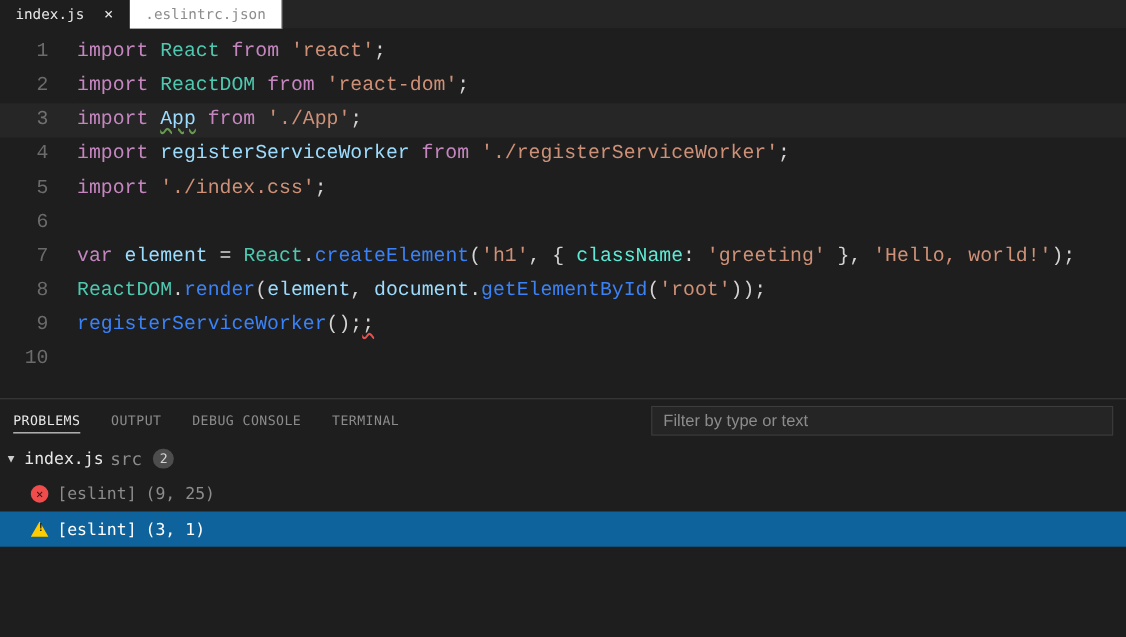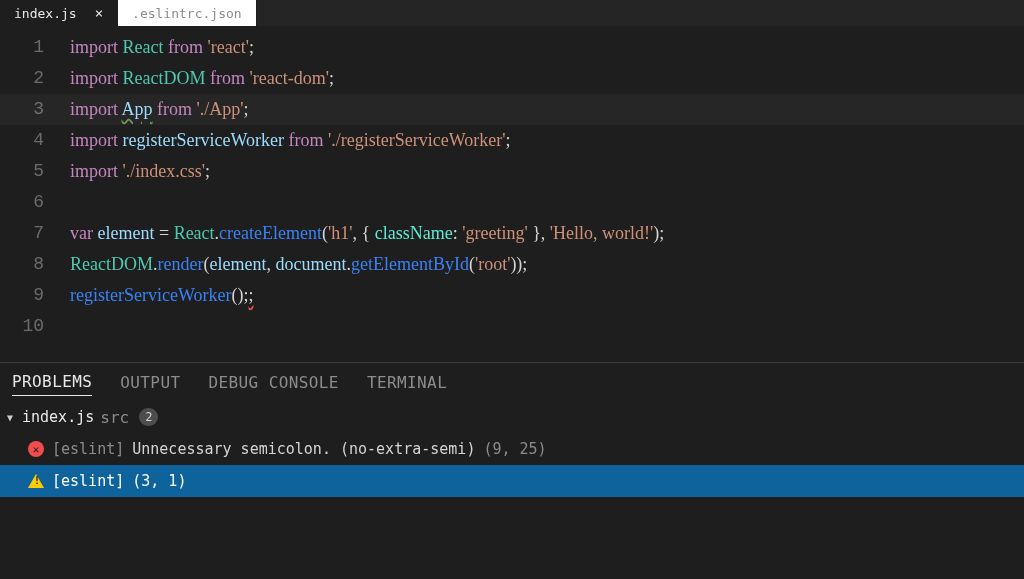--- a/index.html
+++ b/index.html
@@ -45,21 +45,21 @@
   }
   .gutter {
     width: 66px;
     text-align: right;
     color: #6b6b6b;
     user-select: none;
     padding-right: 22px;
   }
   .gutter div, .code .line { height: 31px; line-height: 31px; }
   .code { flex: 1; white-space: pre; position: relative; }
-  .code .line { padding-left: 4px; font-family: Liberation Serif, serif; }
+  .code .line { padding-left: 4px; }
   .code .line.current { background: rgba(255,255,255,0.04); }
   .code .line.current::before {
     content: ""; position: absolute; left: -66px; width: 66px; height: 31px;
     background: rgba(255,255,255,0.04);
   }
   
   .tk-kw     { color: #c586c0; } 
   .tk-var    { color: #9cdcfe; } 
   .tk-type   { color: #4ec9b0; } 
   .tk-fn     { color: #3b82f6; } 
@@ -73,21 +73,21 @@
     border-top: 1px solid #3c3c3c;
     background: #1e1e1e;
   }
   .panel-tabs {
     display: flex; align-items: center;
     height: 38px;
     padding: 0 12px;
     gap: 28px;
   }
   .panel-tab {
-    font-size: 16px;
+    font-size: 12px;
     letter-spacing: .4px;
     color: #8c8c8c;
     cursor: pointer;
     padding: 4px 0;
   }
   .panel-tab.active {
     color: #e8e8e8;
     border-bottom: 1px solid #e8e8e8;
   }
   .filter-box {
@@ -184,34 +184,36 @@
     </div>
   <div class="code"><div class="line"><span class="tk-kw">import </span><span class="tk-type">React</span><span class="tk-pun"> </span><span class="tk-kw">from</span><span class="tk-pun"> </span><span class="tk-str">'react'</span><span class="tk-pun">;</span></div><div class="line"><span class="tk-kw">import </span><span class="tk-type">ReactDOM</span><span class="tk-pun"> </span><span class="tk-kw">from</span><span class="tk-pun"> </span><span class="tk-str">'react-dom'</span><span class="tk-pun">;</span></div><div class="line current"><span class="tk-kw">import </span><span class="tk-var tk-squigG">App</span><span class="tk-pun"> </span><span class="tk-kw">from</span><span class="tk-pun"> </span><span class="tk-str">'./App'</span><span class="tk-pun">;</span></div><div class="line"><span class="tk-kw">import </span><span class="tk-var">registerServiceWorker</span><span class="tk-pun"> </span><span class="tk-kw">from</span><span class="tk-pun"> </span><span class="tk-str">'./registerServiceWorker'</span><span class="tk-pun">;</span></div><div class="line"><span class="tk-kw">import </span><span class="tk-str">'./index.css'</span><span class="tk-pun">;</span></div><div class="line"></div><div class="line"><span class="tk-kw">var </span><span class="tk-var">element</span><span class="tk-pun"> = </span><span class="tk-type">React</span><span class="tk-pun">.</span><span class="tk-fn">createElement</span><span class="tk-pun">(</span><span class="tk-str">'h1'</span><span class="tk-pun">, { </span><span class="tk-prop">className</span><span class="tk-pun">: </span><span class="tk-str">'greeting'</span><span class="tk-pun"> }, </span><span class="tk-str">'Hello, world!'</span><span class="tk-pun">);</span></div><div class="line"><span class="tk-type">ReactDOM</span><span class="tk-pun">.</span><span class="tk-fn">render</span><span class="tk-pun">(</span><span class="tk-var">element</span><span class="tk-pun">, </span><span class="tk-var">document</span><span class="tk-pun">.</span><span class="tk-fn">getElementById</span><span class="tk-pun">(</span><span class="tk-str">'root'</span><span class="tk-pun">));</span></div><div class="line"><span class="tk-fn">registerServiceWorker</span><span class="tk-pun">();</span><span class="tk-pun tk-squig">;</span></div><div class="line"></div></div>
 </div>
 
 <div class="panel">
   <div class="panel-tabs">
     <span class="panel-tab active">PROBLEMS</span>
     <span class="panel-tab">OUTPUT</span>
     <span class="panel-tab">DEBUG CONSOLE</span>
     <span class="panel-tab">TERMINAL</span>
+    <div class="filter-box">
+      <input type="text" placeholder="Filter by type or text" style="">
+    </div>
   </div>
 
   <div class="prob-file">
     <span class="twist">▼</span>
     <span class="fname">index.js</span>
     <span class="fdir">src</span>
     <span class="badge">2</span>
   </div>
 
   <div id="problems-list">
       <div class="prob-item">
         <span class="icon-err">✕</span>
         <span class="src">[eslint]</span>
-        <span class="msg">Unnecessary semicolon. (no-extra-semi)</span>
         <span class="loc">(9, 25)</span>
       </div>
       <div class="prob-item selected">
         <span class="icon-warn"></span>
         <span class="src">[eslint]</span>
         <span class="loc">(3, 1)</span>
       </div>
     </div>
 </div>
 

